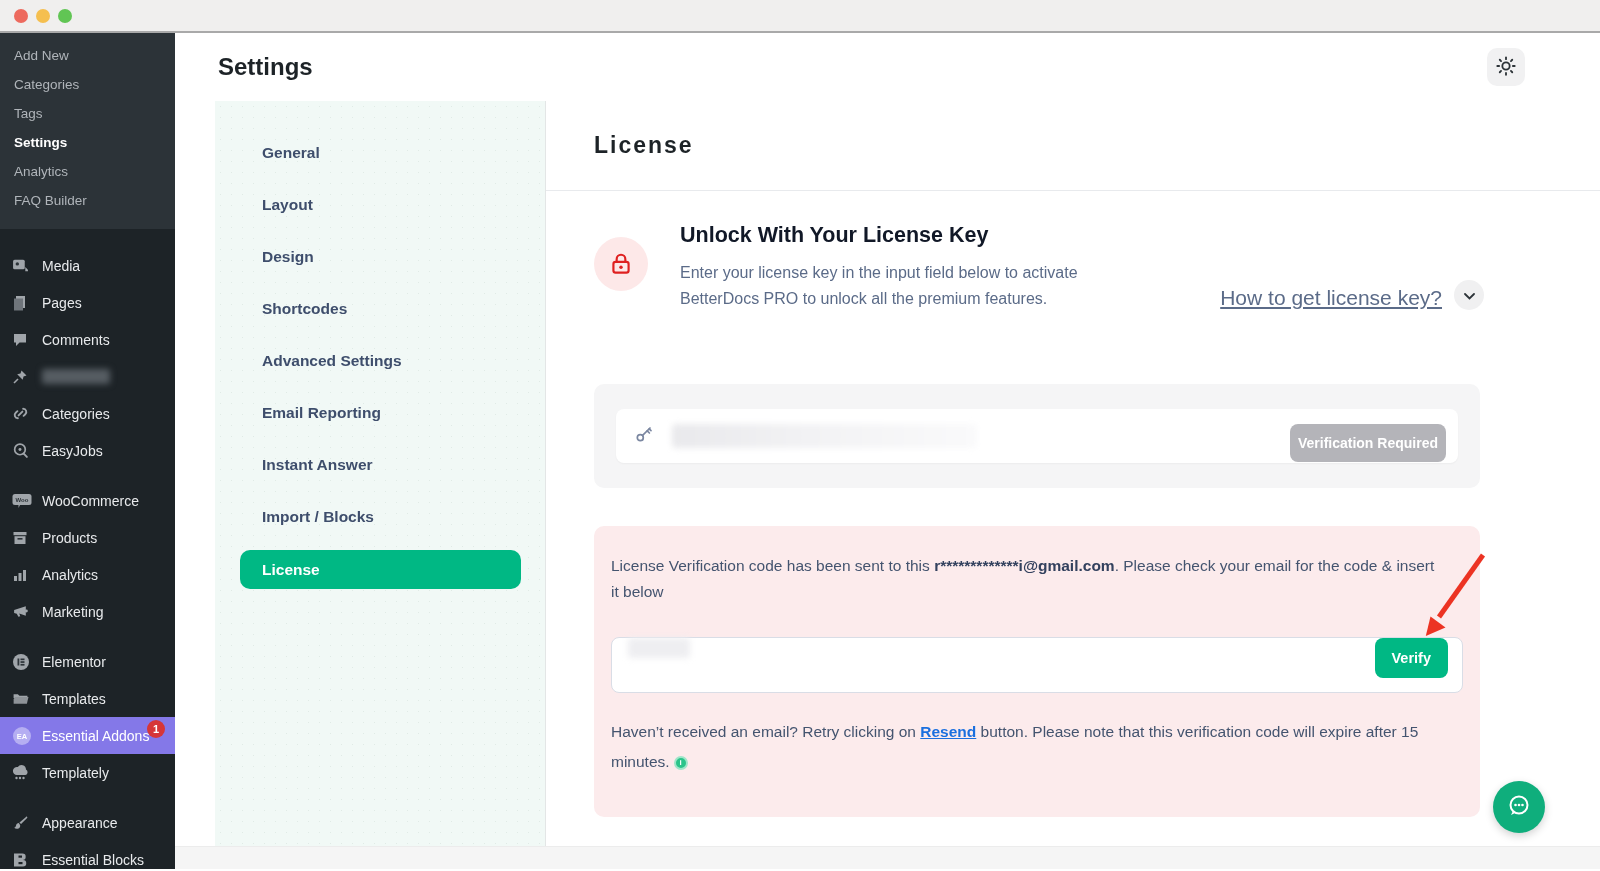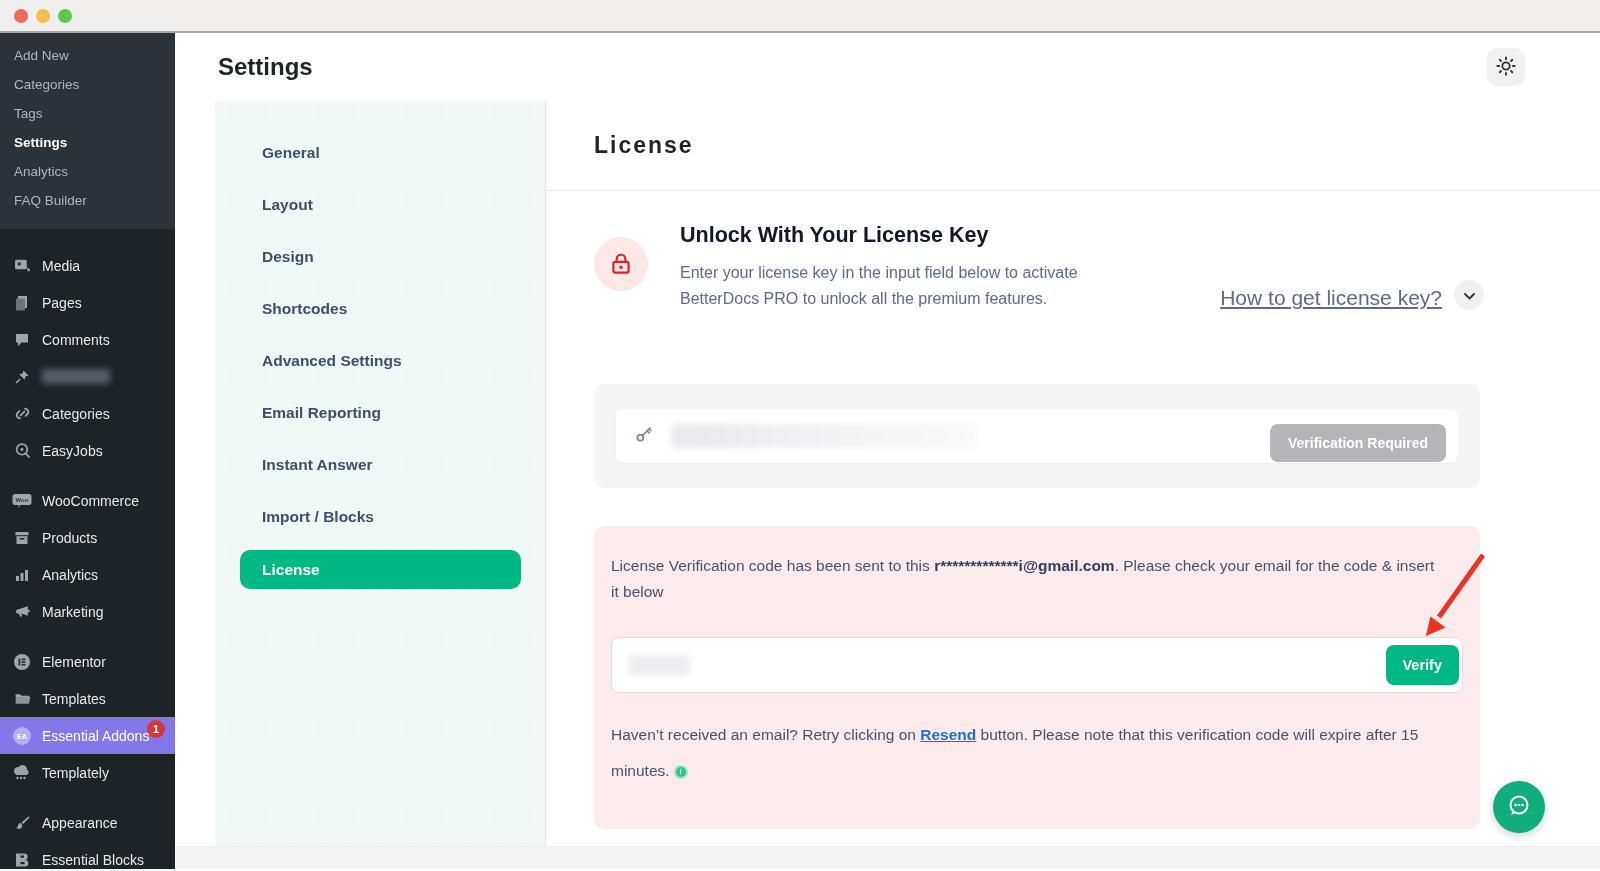--- a/index.html
+++ b/index.html
@@ -14,21 +14,21 @@
   .app { display:flex; height:836px; }
 
   
   .sidebar { width:175px; background:#1d2327; color:#e2e4e7; flex-shrink:0; display:flex; flex-direction:column; font-size:14px; }
   .submenu { background:#2c3338; padding:8px 0 14px 0; }
   .submenu-item { padding:7px 14px; color:#b0b5ba; font-size:13.5px; cursor:pointer; }
   .submenu-item.active { color:#ffffff; font-weight:bold; }
   .menu { padding-top:18px; }
   .menu-item { display:flex; align-items:center; gap:10px; height:37px; padding:0 10px 0 12px; cursor:pointer; position:relative; }
   .menu-item.gap { margin-top:13px; }
-  .menu-item .mi { width:20px; height:20px; display:flex; align-items:center; justify-content:center; flex-shrink:0; }
+  .menu-item .mi { width:20px; height:20px; display:flex; align-items:center; justify-content:flex-start; flex-shrink:0; }
   .menu-item .ml { color:#e8eaec; font-size:14px; white-space:nowrap; }
   .menu-item.active { background:#8478e8; }
   .menu-item.active .ml { color:#ffffff; }
   .blur-chip { width:68px; height:15px; background:#565d63; border-radius:2px; filter:blur(3px); }
   .badge { position:absolute; right:10px; top:3px; min-width:18px; height:18px; border-radius:50%; background:#d63638; color:#fff; font-size:11px; font-weight:bold; display:flex; align-items:center; justify-content:center; }
 
   
   .content { flex:1; display:flex; flex-direction:column; background:#ffffff; position:relative; }
   .content-header { height:68px; display:flex; align-items:center; justify-content:space-between; padding:0 75px 0 43px; }
   .page-title { font-size:24px; font-weight:bold; color:#1d2327; }
@@ -56,29 +56,29 @@
   .unlock-heading { font-size:21.5px; font-weight:bold; color:#111827; }
   .unlock-desc { margin-top:12px; font-size:16px; line-height:26px; color:#5b6b88; width:460px; }
   .unlock-right { margin-left:auto; display:flex; align-items:flex-end; gap:12px; padding-bottom:2px; }
   .help-link { font-size:21px; color:#5b6b88; text-decoration:underline; cursor:pointer; white-space:nowrap; }
   .chevron-btn { width:30px; height:30px; border-radius:50%; background:#f0f0f1; border:none; display:flex; align-items:center; justify-content:center; cursor:pointer; }
 
   .license-box { margin-top:72px; width:886px; background:#f5f5f6; border-radius:10px; padding:25px 22px; }
   .license-input { background:#ffffff; border-radius:8px; height:54px; display:flex; align-items:center; padding:0 12px 0 18px; box-shadow:0 1px 2px rgba(0,0,0,0.04); }
   .key-blur { margin-left:18px; width:305px; height:24px; border-radius:4px; filter:blur(3px);
     background:linear-gradient(90deg,#e9e9ec 0%, #f2f2f4 45%, #fafafb 100%); }
-  .status-btn { margin-left:auto; background:#b4b4b9; color:#ffffff; border:none; border-radius:8px; height:38px; padding:0 18px; font-size:14px; font-weight:bold; cursor:pointer; font-family:inherit;margin-top:14px; }
+  .status-btn { margin-left:auto; background:#b4b4b9; color:#ffffff; border:none; border-radius:8px; height:38px; padding:0 8px; font-size:14px; font-weight:bold; cursor:pointer; font-family:inherit;margin-top:14px; }
 
   .pink-panel { margin-top:38px; width:886px; background:#fcebec; border-radius:10px; padding:27px 17px 40px 17px; }
   .verify-msg { font-size:15.5px; line-height:26px; color:#44546f; width:830px; }
   .verify-msg b { color:#33415e; }
-  .verify-row { margin-top:32px; background:#ffffff; border:1px solid #d9dde6; border-radius:8px; height:56px; display:flex; align-items:center; padding:0 3px 0 16px; }
+  .verify-row { margin-top:32px; background:#ffffff; border:1px solid #d9dde6; border-radius:8px; height:56px; display:flex; padding:0 14px 0 16px; }
   .code-blur { width:62px; height:20px; border-radius:3px; background:#eeeef1; filter:blur(3px); }
   .verify-btn { margin-left:auto; background:#00b884; color:#ffffff; border:none; border-radius:8px; height:40px; padding:0 17px; font-size:14.5px; font-weight:bold; cursor:pointer; font-family:inherit; }
-  .resend-msg { margin-top:24px; font-size:15.5px; line-height:36px; color:#44546f; width:830px; }
+  .resend-msg { margin-top:24px; font-size:15.5px; line-height:30px; color:#44546f; width:830px; }
   .resend-link { color:#1a6fdf; font-weight:bold; text-decoration:underline; cursor:pointer; }
   .info-dot { display:inline-flex; width:14px; height:14px; border-radius:50%; background:#2bc48a; border:2px solid #9fe6c9; color:#ffffff; font-size:8px; font-weight:bold; align-items:center; justify-content:center; vertical-align:middle; margin-left:4px; }
 
   .arrow-svg { position:absolute; left:1395px; top:545px; pointer-events:none; }
 
   .footer-band { height:23px; background:#f5f5f5; border-top:1px solid #ececec; }
 
   .chat-btn { position:absolute; left:1493px; top:781px; width:52px; height:52px; border-radius:50%; background:#0fae7c; border:none; display:flex; align-items:center; justify-content:center; cursor:pointer; box-shadow:0 3px 8px rgba(0,0,0,0.18); }
 </style>
 </head>

